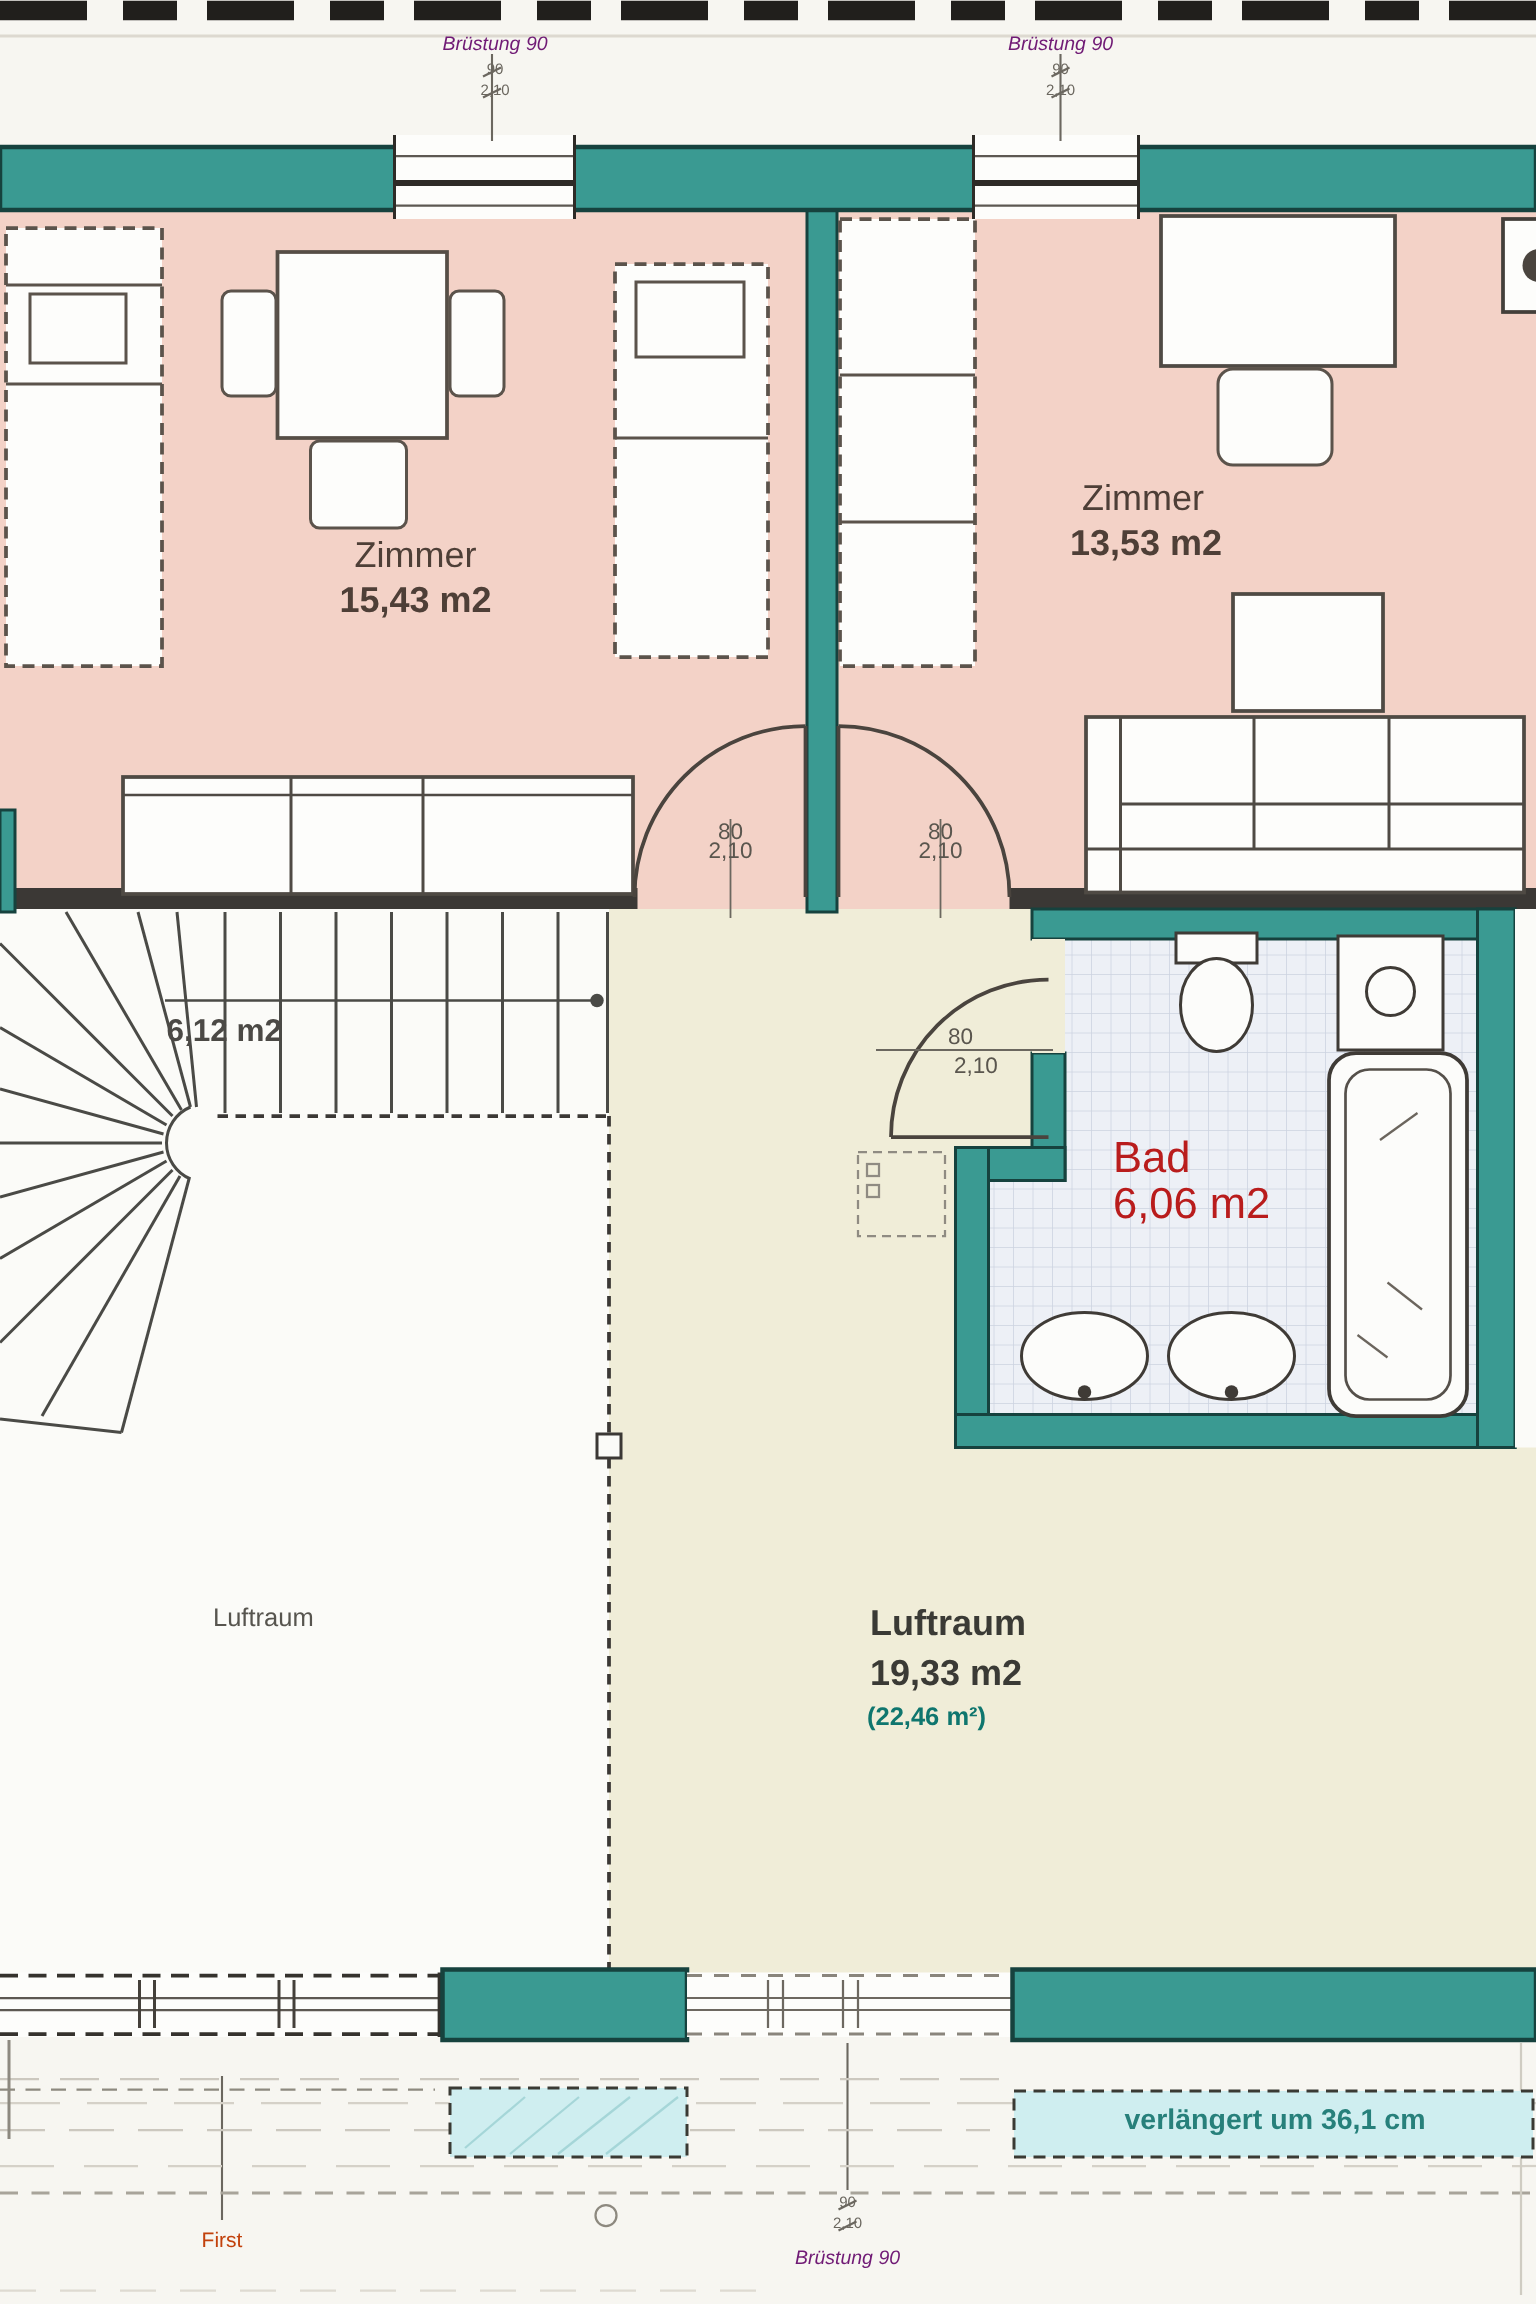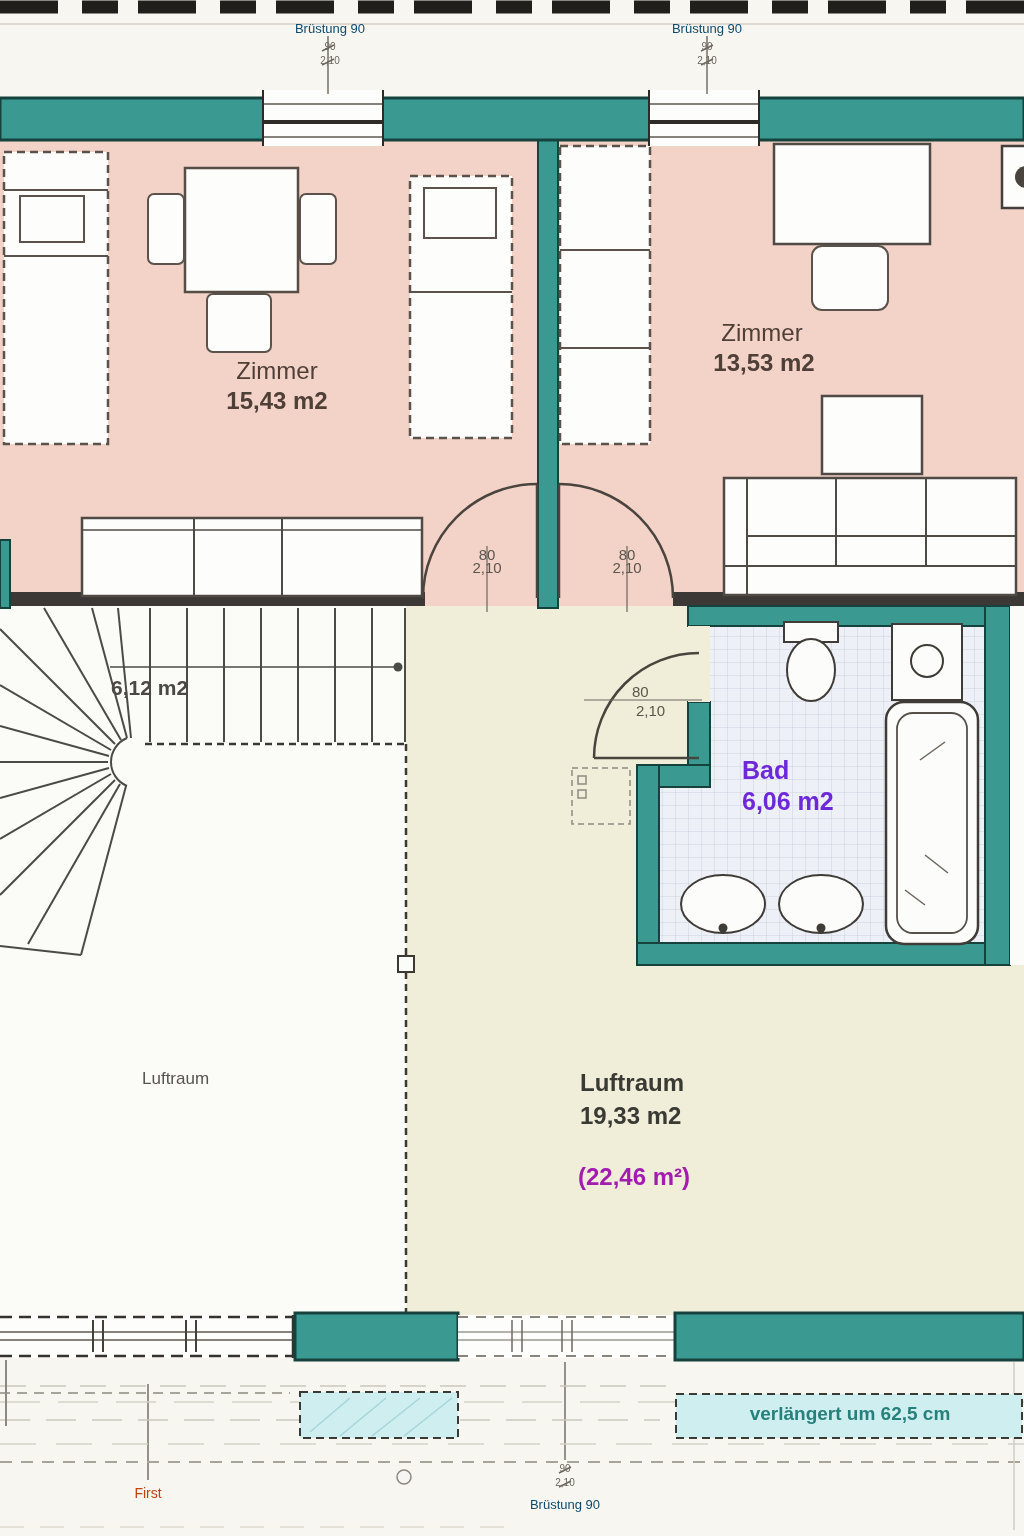--- a/index.html
+++ b/index.html
@@ -6,27 +6,27 @@
   #stage{
     position:relative;width:1024px;height:1536px;overflow:hidden;
     background:#f7f6f1;
     font-family:"Liberation Sans", sans-serif;
     filter:blur(0.35px);
   }
   #plan-svg{position:absolute;left:0;top:0;}
   .label{position:absolute;white-space:nowrap;line-height:1.05;}
   .room-name{font-weight:normal;font-size:24px;color:#4e3f37;}
   .room-area{font-weight:bold;font-size:24px;color:#4e3f37;text-align:right;}
-  .bad-name,.bad-area{color:#6d28d9;font-size:25px;font-weight:bold;}
+  .bad-name,.bad-area{color:#b91c1c;font-size:29px;font-weight:normal;}
   .gal-name,.gal-area{color:#3a3a35;font-size:24px;font-weight:bold;}
-  .gal-gross{color:#a21caf;font-size:24px;font-weight:bold;margin-top:28px;}
+  .gal-gross{color:#0f766e;font-size:17px;font-weight:bold;}
   .stairs-area{color:#4b4945;font-size:21px;font-weight:bold;}
   .luftraum{color:#57554f;font-size:17px;font-weight:400;}
   .ext-label{color:#27807b;font-size:19px;font-weight:bold;}
-  .ann{color:#0c4a6e;font-size:13px;}
+  .ann{color:#701a75;font-size:13px;font-style:italic;}
   .ann-num{color:#6b675f;font-size:10px;}
   .tiny-dim{color:#5a564e;font-size:15px;}
   .ridge{color:#c2410c;font-size:14px;text-align:right;}
   .cx{transform:translateX(-50%);}
 </style>
 </head>
 <body>
 
 <div id="stage">
 
@@ -316,21 +316,21 @@
 
     <div class="label bad-name" style="left:742px;top:757px;">Bad</div>
     <div class="label bad-area" style="left:742px;top:788px;">6,06 m2</div>
 
     <div class="label luftraum" style="left:142px;top:1070px;">Luftraum</div>
 
     <div class="label gal-name" style="left:580px;top:1070px;">Luftraum</div>
     <div class="label gal-area" style="left:580px;top:1103px;">19,33 m2</div>
     <div class="label gal-gross" style="left:578px;top:1136px;">(22,46 m²)</div>
 
-    <div class="label ext-label cx" style="left:850px;top:1404px;">verlängert um 62,5 cm</div>
+    <div class="label ext-label cx" style="left:850px;top:1404px;">verlängert um 36,1 cm</div>
 
     <div class="label ridge cx" style="left:148px;top:1486px;">First</div>
 
     <div class="label ann-num cx" style="left:565px;top:1464px;">90</div>
     <div class="label ann-num cx" style="left:565px;top:1478px;">2,10</div>
     <div class="label ann cx" style="left:565px;top:1498px;">Brüstung 90</div>
 
   </div>
 </div>
 

